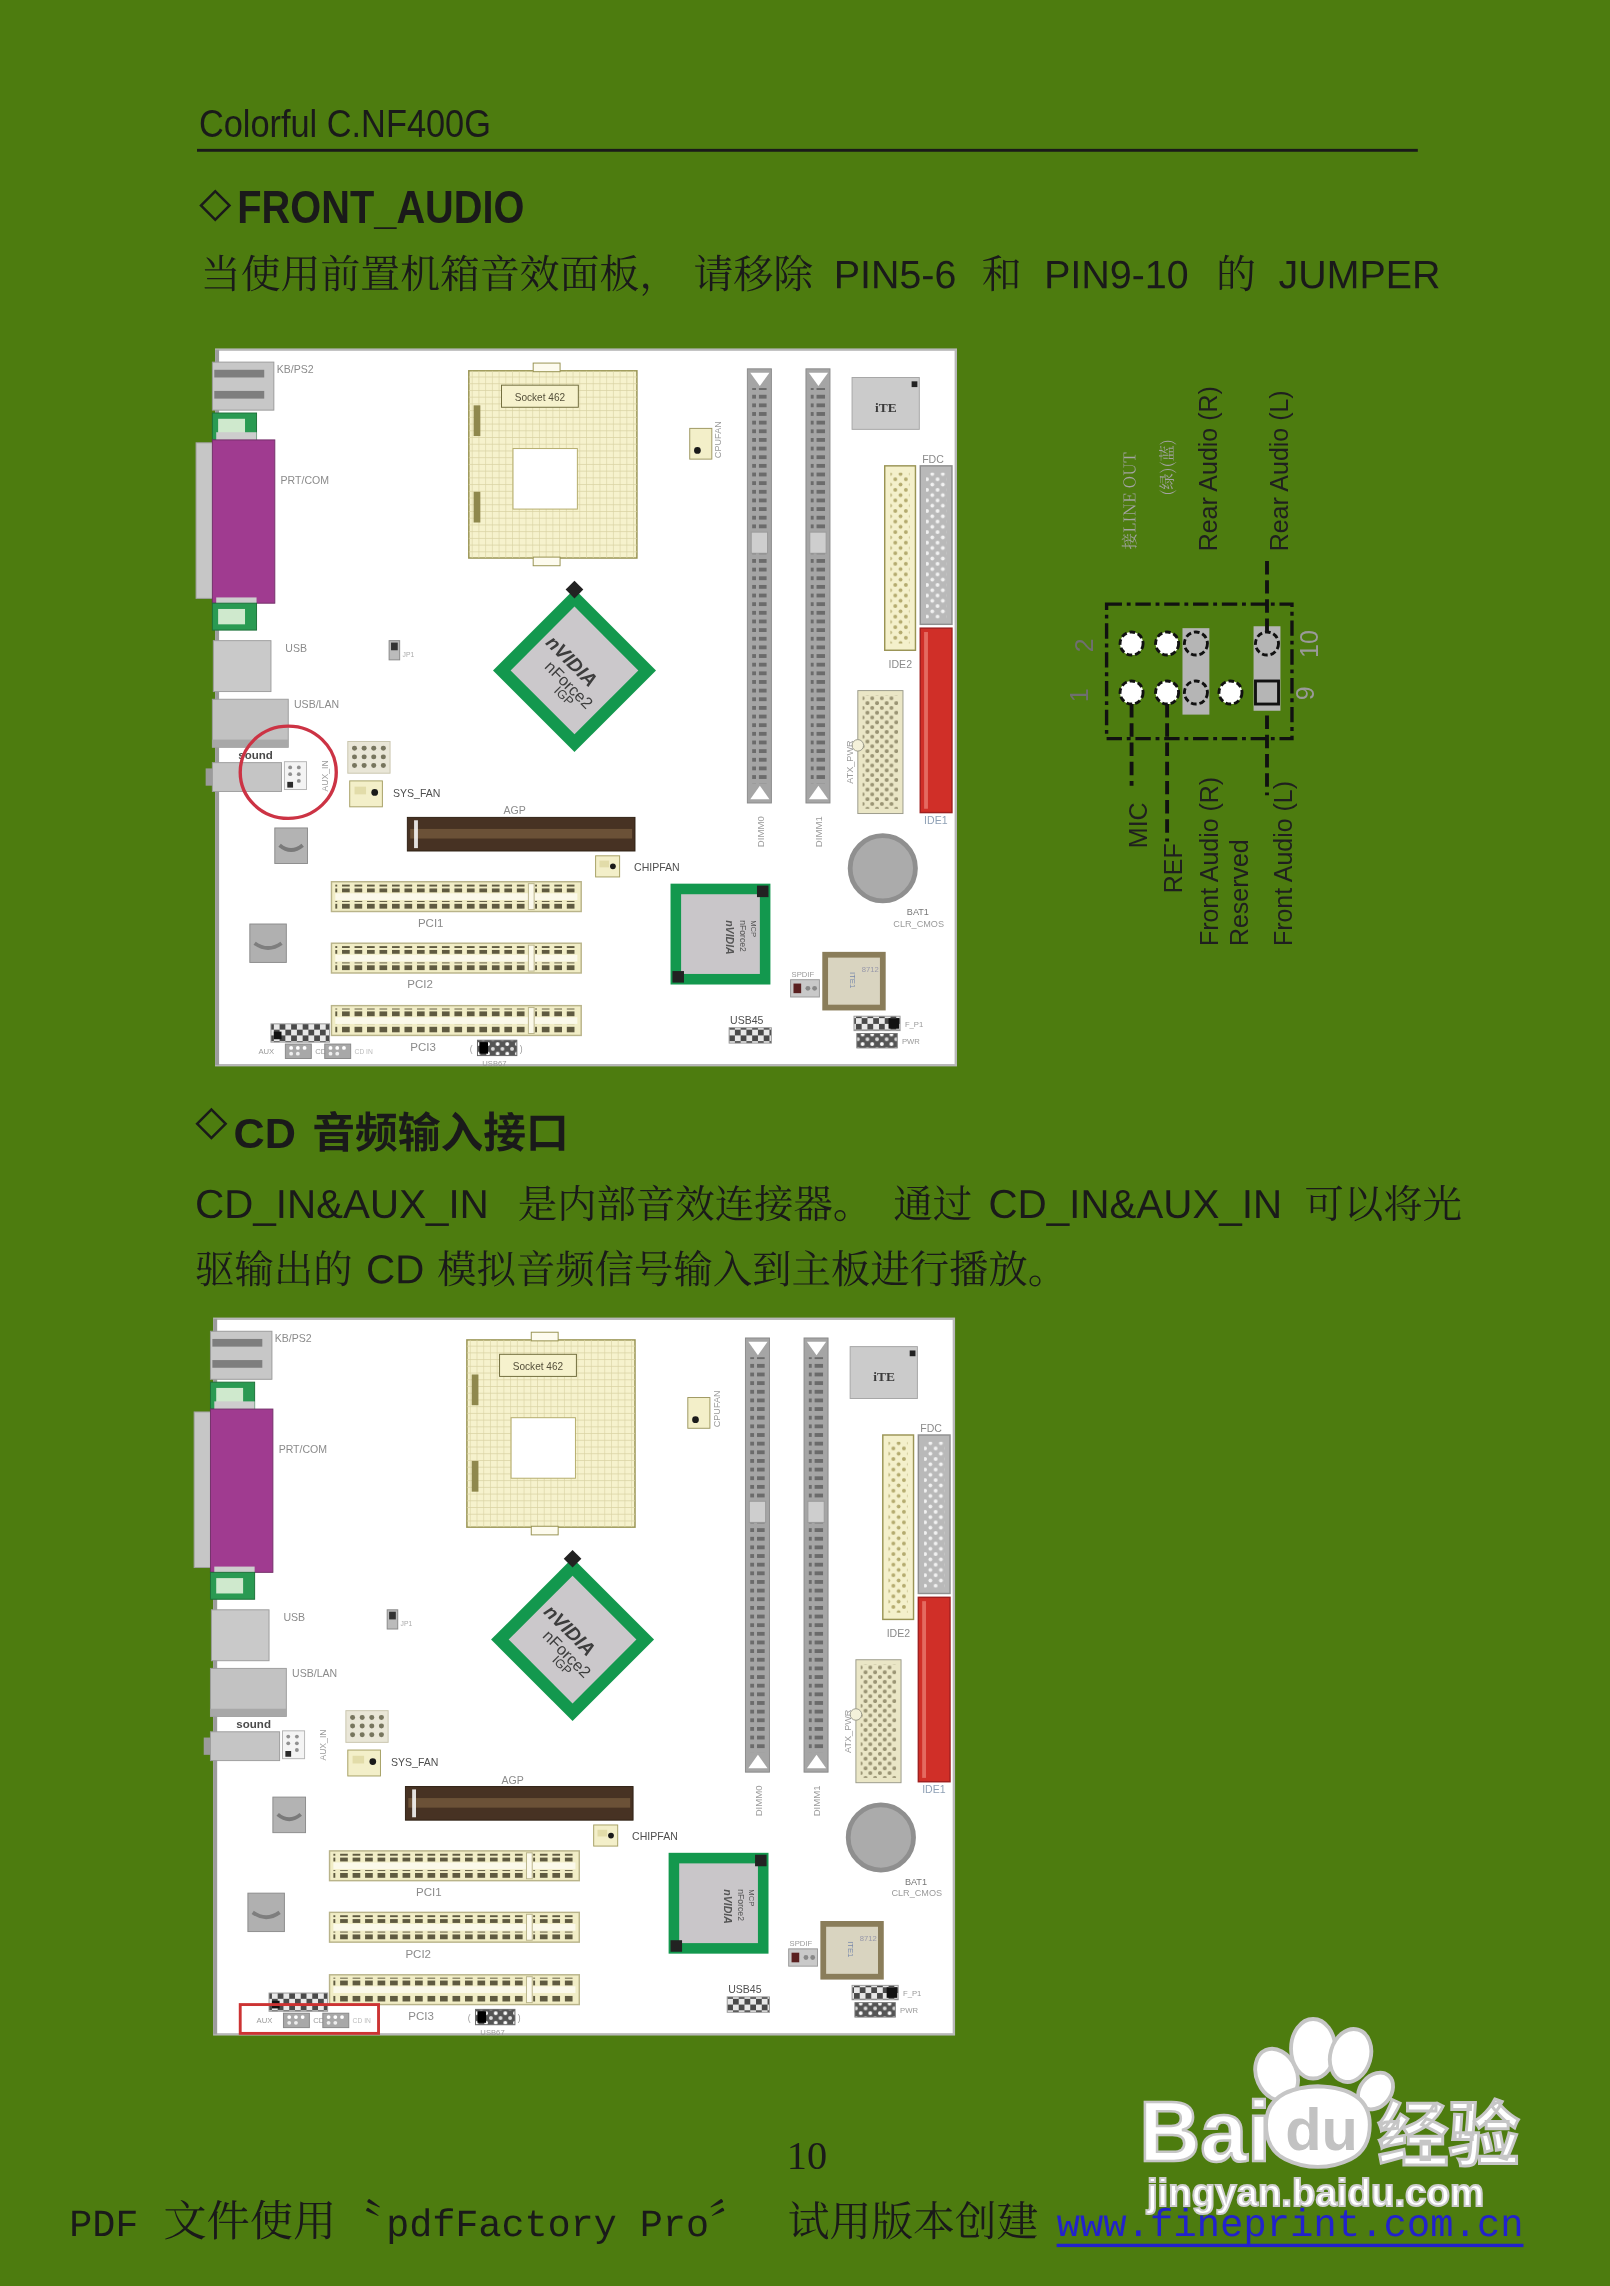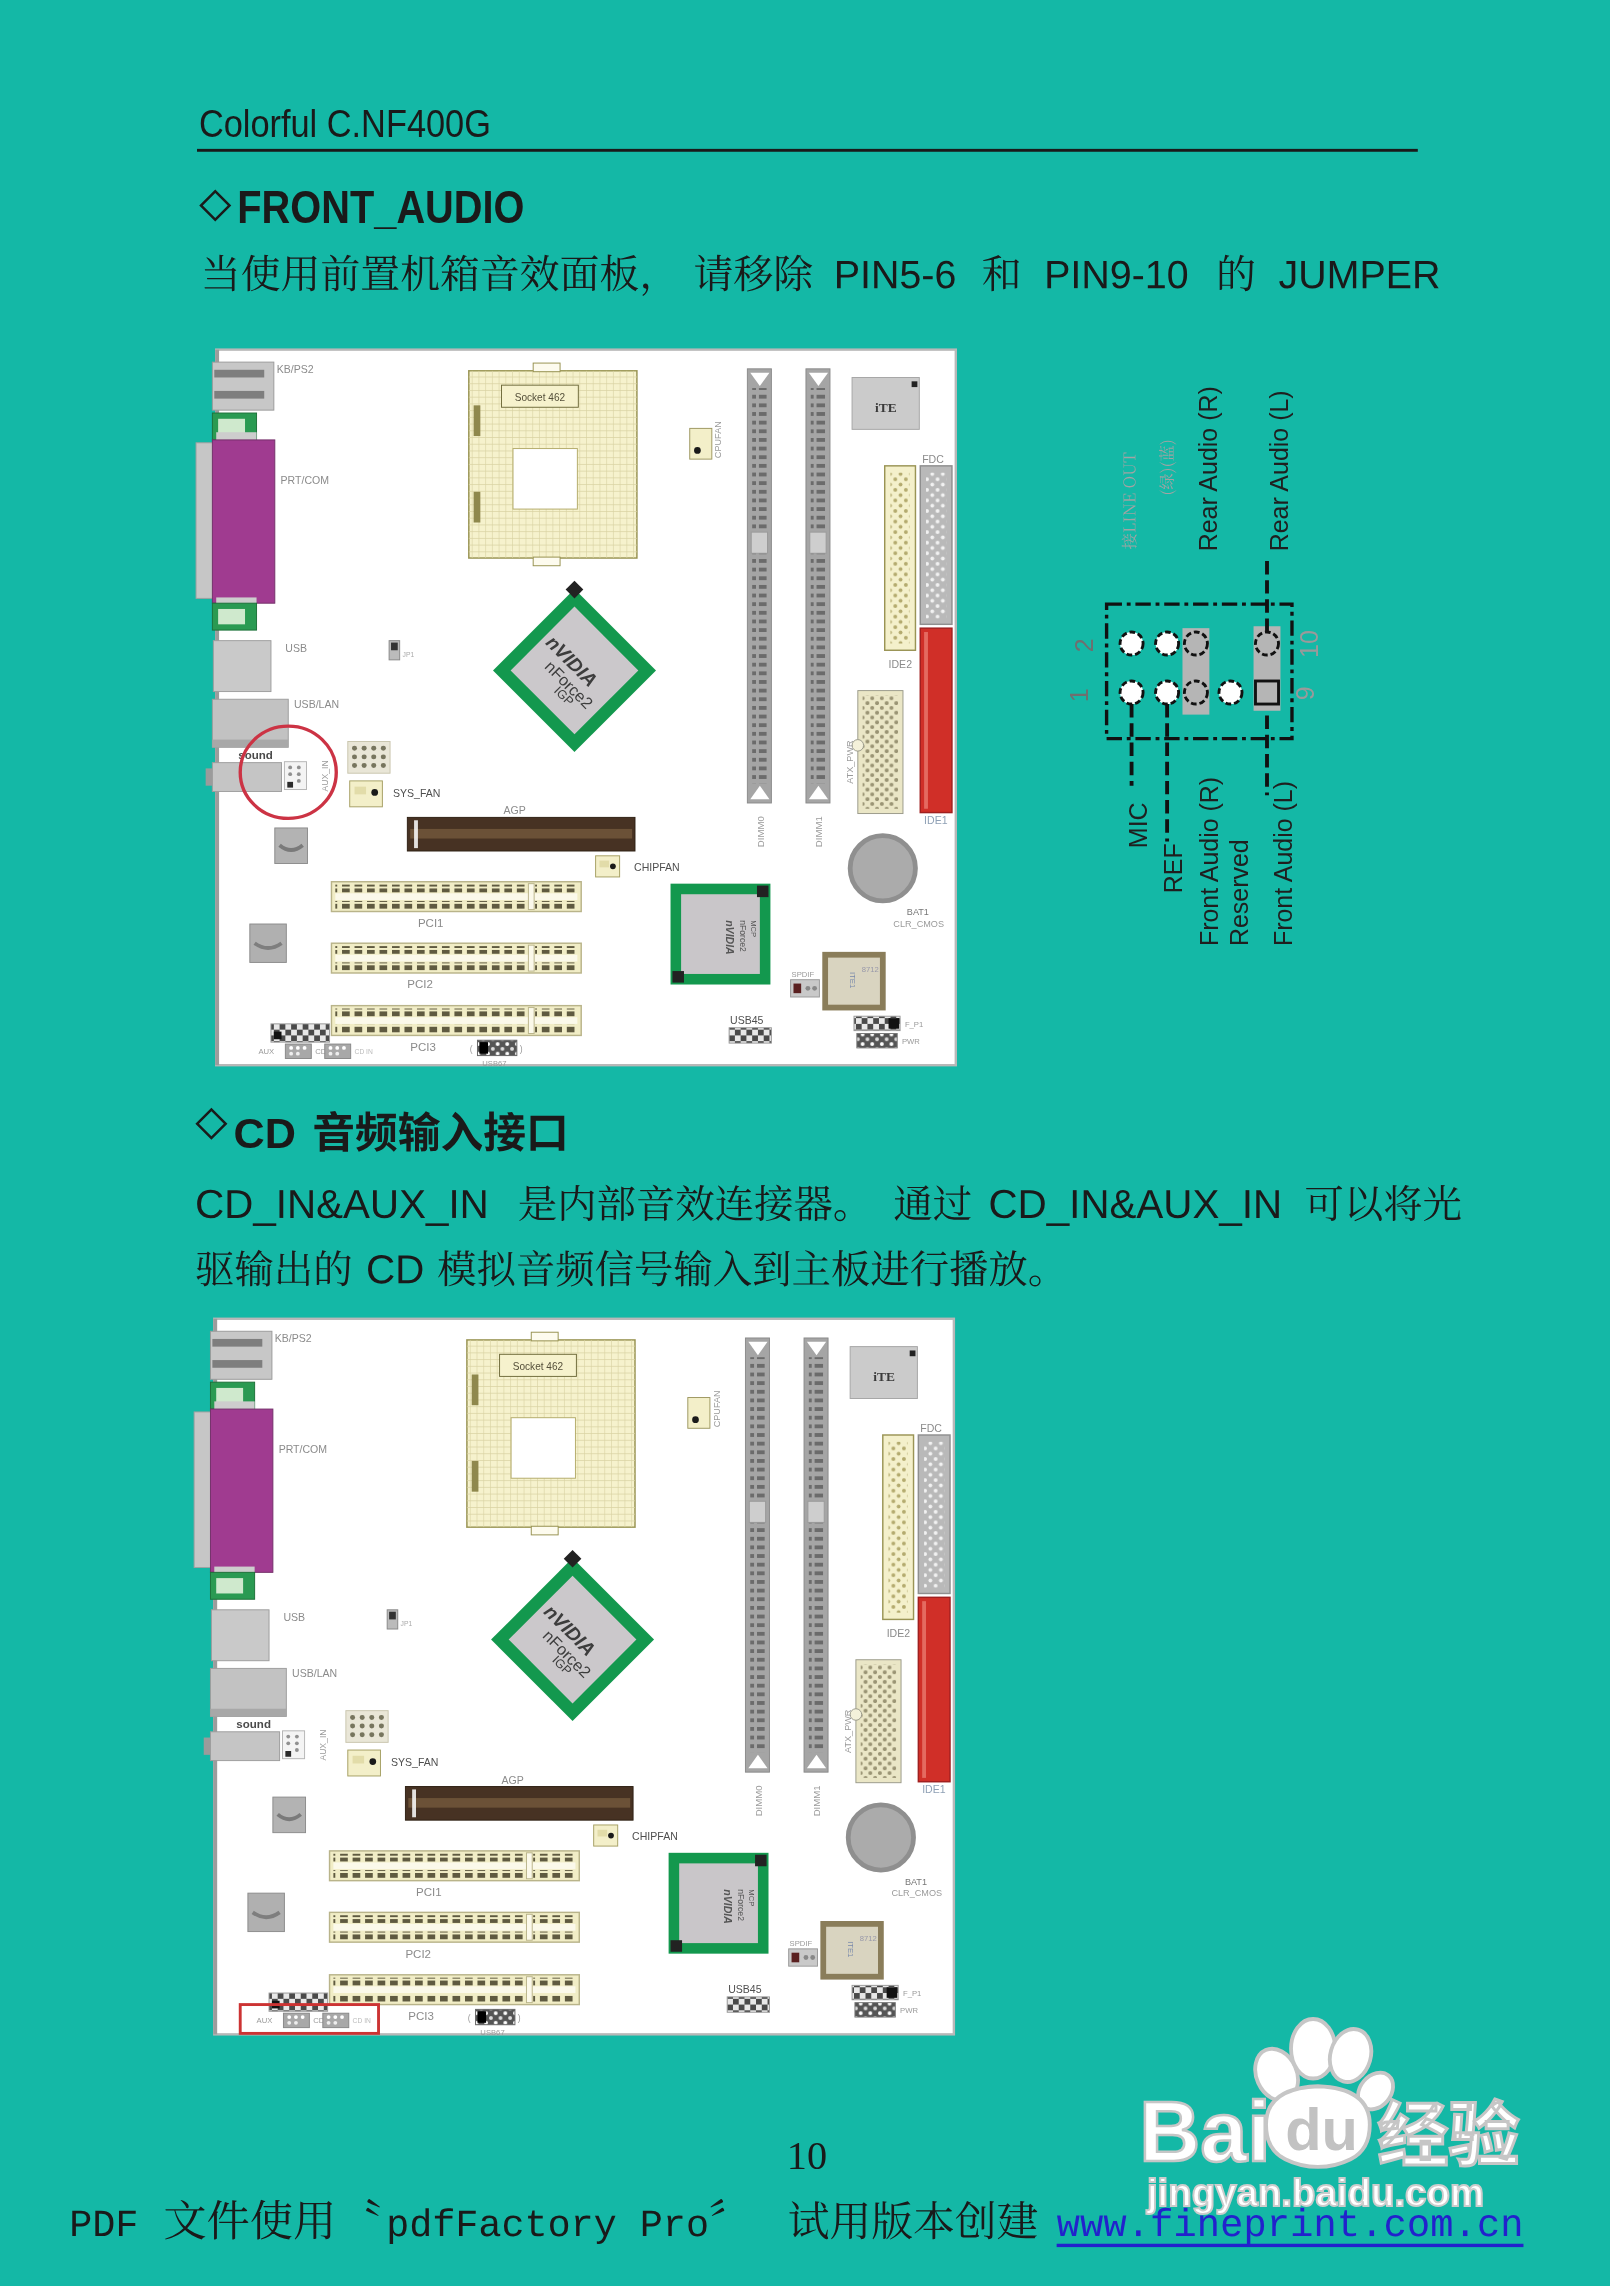--- a/index.html
+++ b/index.html
@@ -1,12 +1,12 @@
 <!DOCTYPE html>
-<html><head><meta charset="utf-8"><style>html,body{margin:0;padding:0;background:#fff}.page{position:relative;width:1610px;height:2286px;background:#14b8a6;overflow:hidden}</style></head><body>
+<html><head><meta charset="utf-8"><style>html,body{margin:0;padding:0;background:#fff}.page{position:relative;width:1610px;height:2286px;background:#4d7c0f;overflow:hidden}</style></head><body>
 <div class="page"><svg width="1610" height="2286" viewBox="0 0 1676 2380">
       <defs>
         <pattern id="sockgrid" width="7" height="7" patternUnits="userSpaceOnUse">
           <path d="M0 0H7M0 0V7" stroke="#d9d2a2" stroke-width="1.3" fill="none"></path>
         </pattern>
         <pattern id="dimmtick" width="24" height="9" patternUnits="userSpaceOnUse">
           <rect x="1" y="2" width="9" height="4" fill="#6b6b6b"></rect>
           <rect x="13" y="2" width="9" height="4" fill="#6b6b6b"></rect>
         </pattern>
         <pattern id="pcidash" width="13" height="8" patternUnits="userSpaceOnUse">

